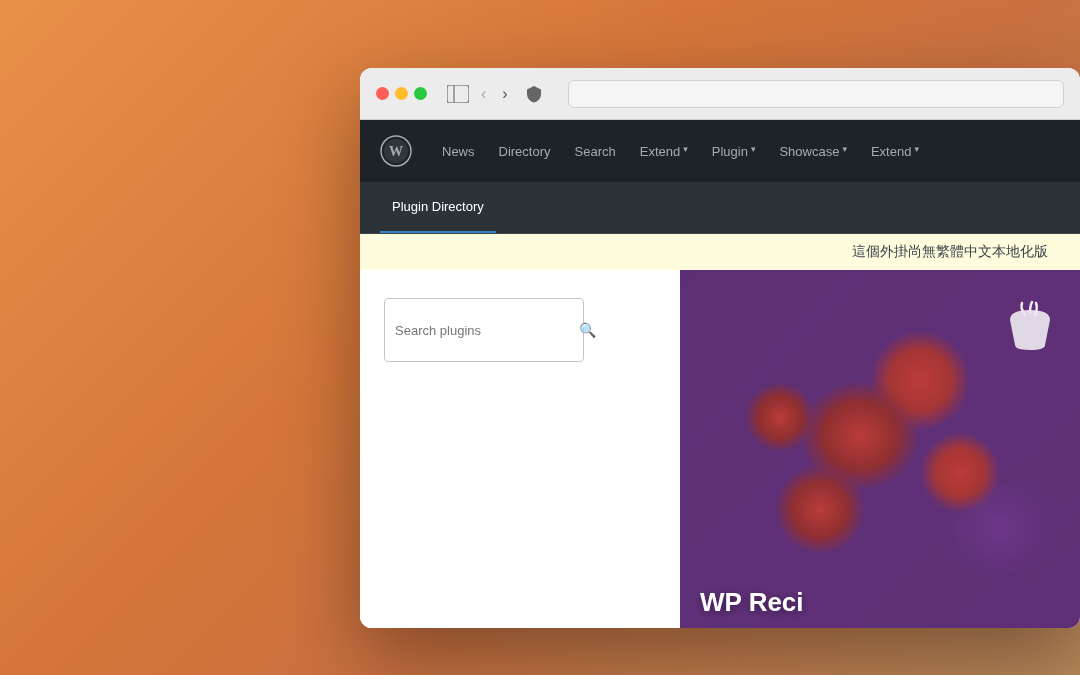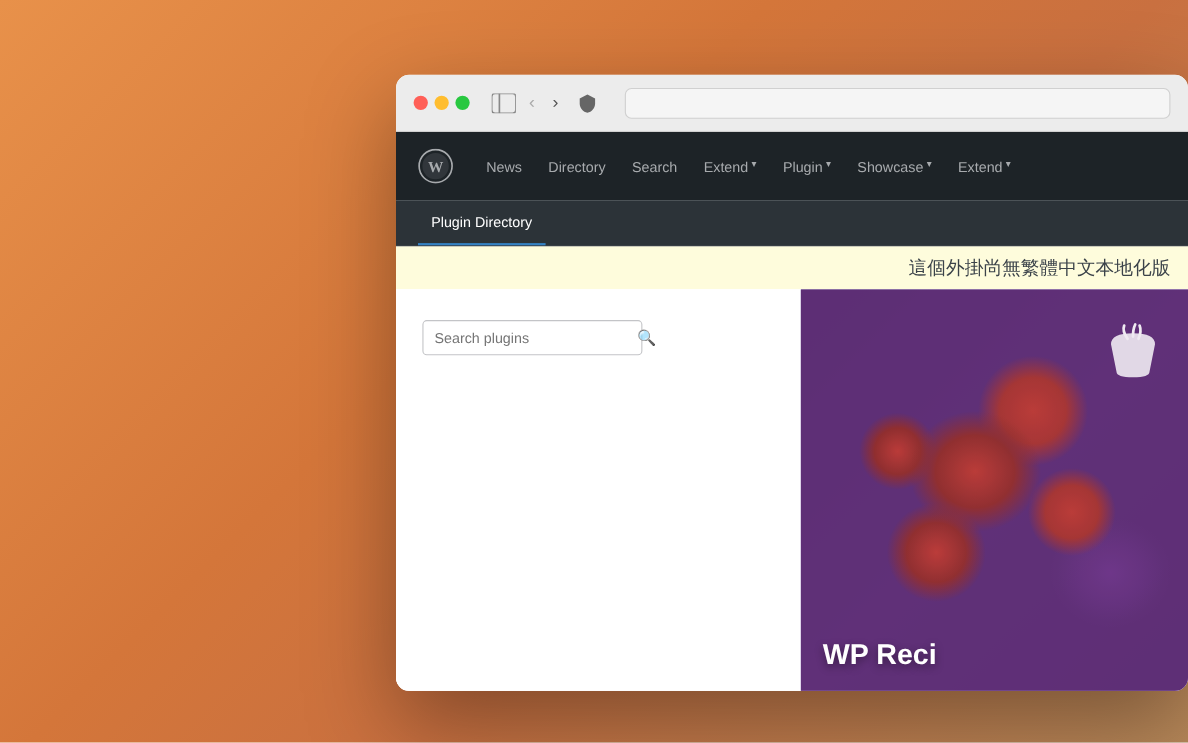--- a/index.html
+++ b/index.html
@@ -123,21 +123,21 @@
     }
 
     .wp-nav-chevron {
       font-size: 9px;
       color: #a7aaad;
     }
 
     
     .wp-subnav {
       background: #2c3338;
-      height: 42px;
+      height: 52px;
       display: flex;
       align-items: flex-start;
       padding: 0 20px;
       border-bottom: 1px solid #3c434a;
     }
 
     .wp-subnav-item {
       color: #a7aaad;
       font-size: 13px;
       padding: 0 12px;
@@ -148,26 +148,26 @@
     }
 
     .wp-subnav-item.active {
       color: #fff;
       border-bottom: 2px solid #3582c4;
     }
 
     
     .notice-bar {
       background: #fefcdc;
-      padding: 8px 16px;
-      font-size: 17px;
+      padding: 8px 32px;
+      font-size: 14px;
       color: #3c434a;
       display: flex;
       justify-content: flex-end;
-      align-items: flex-end;
+      align-items: center;
       min-height: 36px;
     }
 
     
     .main-content {
       display: flex;
       height: calc(560px - 52px - 62px - 42px - 36px);
       background: #fff;
       overflow: hidden;
     }
@@ -176,42 +176,42 @@
       flex: 1;
       padding: 28px 24px;
       background: #fff;
     }
 
     .search-box {
       display: flex;
       align-items: center;
       border: 1px solid #c3c4c7;
       border-radius: 4px;
-      padding: 7px 10px;
+      padding: 23px 10px;
       width: 200px;
       gap: 8px;
     }
 
     .search-input {
       border: none;
       outline: none;
       font-size: 13px;
       color: #666;
       background: transparent;
       flex: 1;
     }
 
     .search-btn {
       color: #555;
       cursor: pointer;
       font-size: 14px;
     }
 
     .right-panel {
-      width: 352px;
+      width: 400px;
       background: linear-gradient(135deg, #6e4ba8 0%, #8b5fc7 50%, #7c4fb5 100%);
       position: relative;
       overflow: hidden;
       flex-shrink: 0;
       text-decoration: underline;
     }
 
     .food-bg {
       position: absolute;
       inset: 0;

